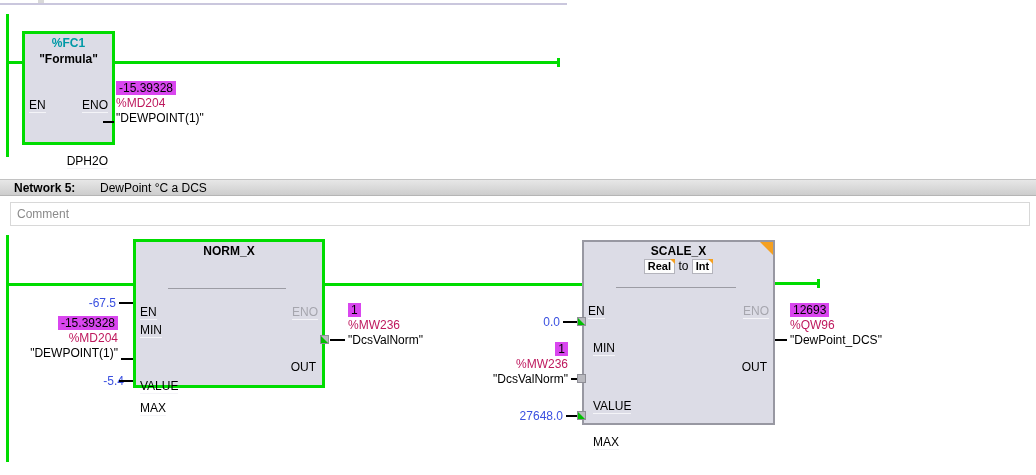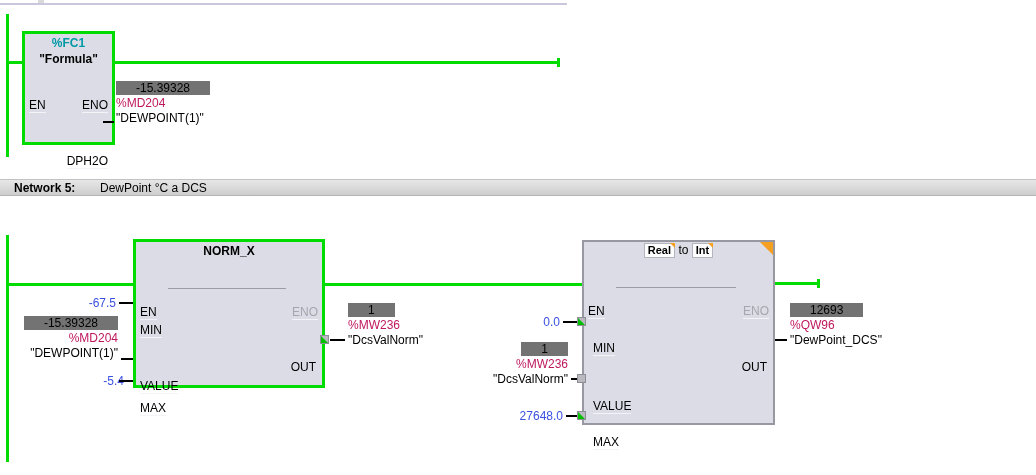--- a/index.html
+++ b/index.html
@@ -33,22 +33,22 @@
   }
   .type-box.warn:after {
     content:""; position:absolute; top:-1px; right:-1px;
     border-top:5px solid #f5a020; border-left:5px solid transparent;
   }
   .pin { position:absolute; line-height:13px; border-bottom:1px solid #f4f4f8;margin-top:24px; }
   .pin.gray { color:#a6a6ae; }
 
   
   .monitor-val {
-    display:inline-block; background:#737373; color:#000;
-    padding:0 20px; line-height:14px;
+    display:inline-block; background:#d946ef; color:#000;
+    padding:0 3px; line-height:14px;
   }
   .addr { color:#be185d; font-weight:normal; line-height:15px; }
   .sym  { color:#000; line-height:15px; }
   .const-blue { position:absolute; color:#3a50e0; text-align:right; }
   .opstack { position:absolute; line-height:15px; white-space:nowrap; }
   .opstack.right { text-align:right; }
   .opstack div { height:15px; }
 
   
   .marker {
@@ -113,20 +113,21 @@
   <div class="opstack" style="left:116px; top:81px;">
     <div><span class="monitor-val">-15.39328</span></div>
     <div class="addr">%MD204</div>
     <div class="sym">"DEWPOINT(1)"</div>
   </div>
 
   <div class="net-header" style="top:179px;">
     <span class="net-title">Network 5:</span>
     <span class="net-sub">DewPoint °C a DCS</span>
   </div>
+  <div class="comment-box" style="top:202px;">Comment</div>
 
   <div class="rail" style="left:6px; top:235px; height:227px;"></div>
 
   <div class="wire-green" style="left:9px; top:283px; width:124px; height:3px;"></div>
 
   <div class="fb green-border" style="left:133px; top:239px; width:192px; height:149px;">
     <div class="fb-title">NORM_X</div>
     <div class="wire-gray" style="left:32px; top:46px; width:118px; height:1px;"></div>
     <div class="pin" style="left:4px; top:40px;">EN</div>
     <div class="pin gray" style="right:4px; top:40px;">ENO</div>
@@ -154,20 +155,21 @@
   <div class="opstack" style="left:348px; top:303px;">
     <div><span class="monitor-val">1</span></div>
     <div class="addr">%MW236</div>
     <div class="sym">"DcsValNorm"</div>
   </div>
 
   <div class="wire-green" style="left:325px; top:283px; width:257px; height:3px;"></div>
 
   <div class="fb gray-border" style="left:582px; top:240px; width:193px; height:185px;">
     <div class="block-warn" style="top:0; right:0;"></div>
+    <div class="fb-title">SCALE_X</div>
     <div class="fb-subtitle">
       <span class="type-box warn">Real</span>
       <span>to</span>
       <span class="type-box warn">Int</span>
     </div>
     <div class="wire-gray" style="left:32px; top:45px; width:120px; height:1px;"></div>
     <div class="pin" style="left:4px; top:39px;">EN</div>
     <div class="pin gray" style="right:4px; top:39px;">ENO</div>
     <div class="pin" style="left:9px; top:76px;">MIN</div>
     <div class="pin" style="left:9px; top:134px;">VALUE</div>

